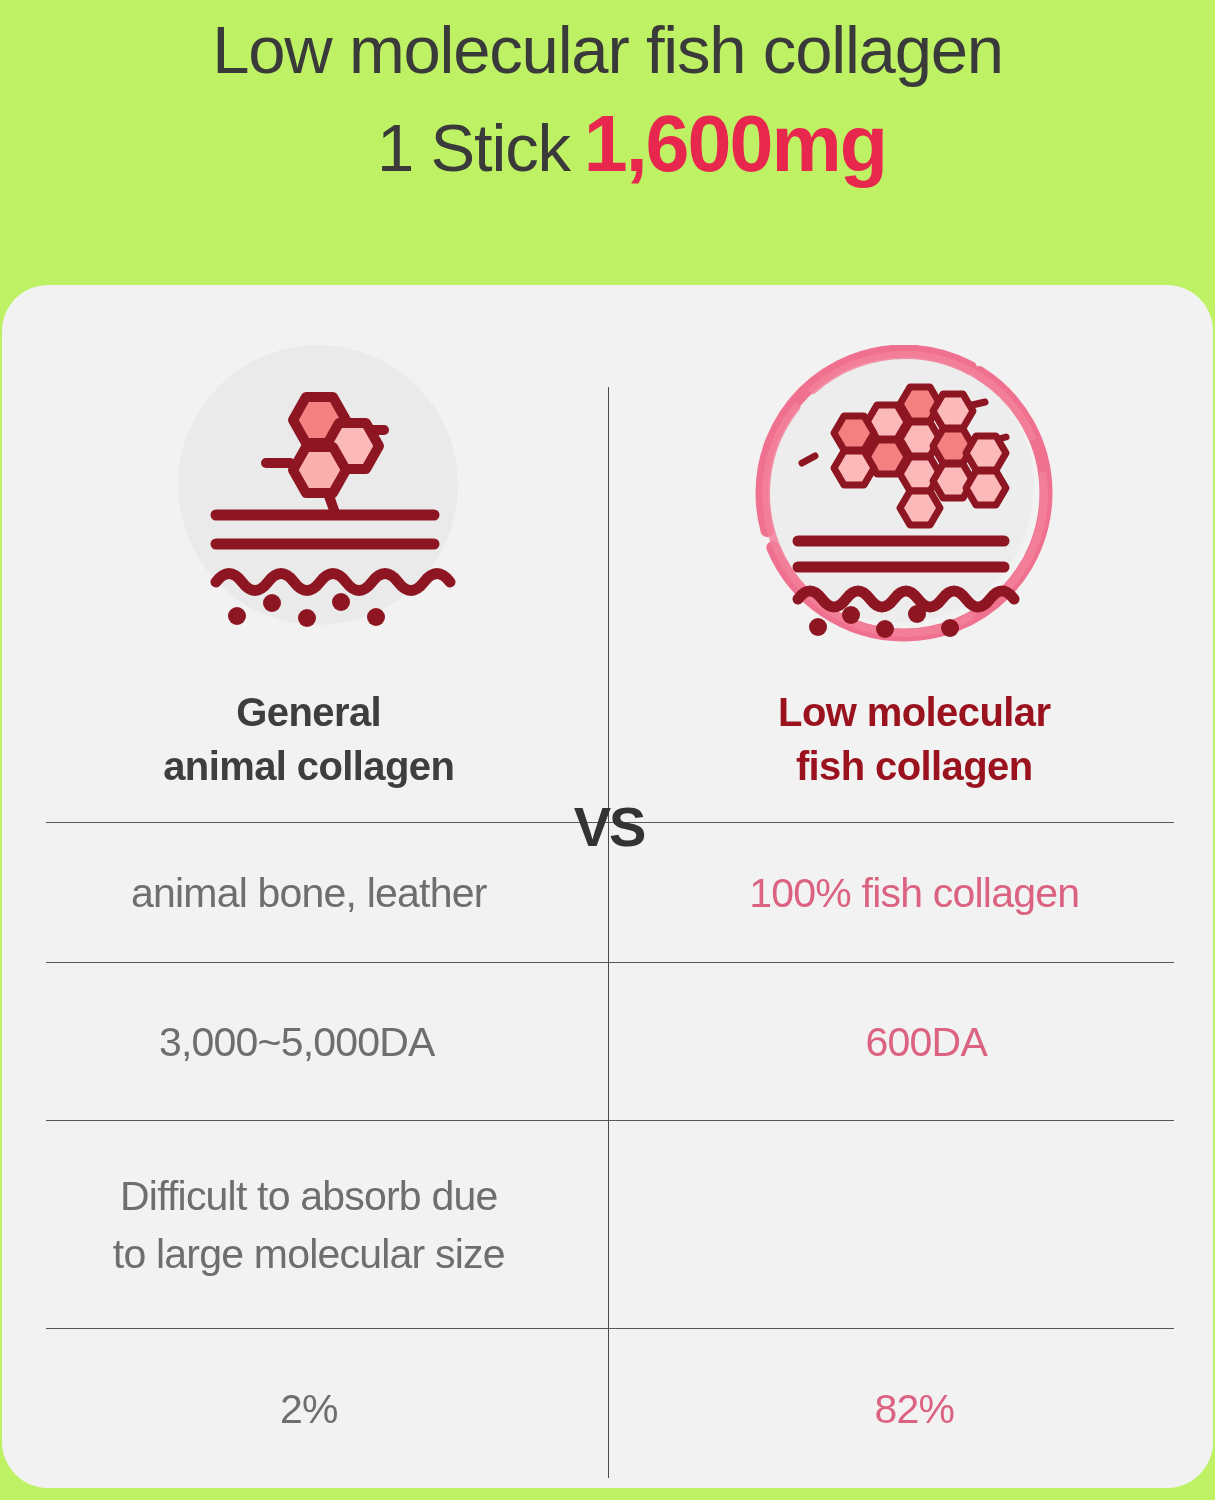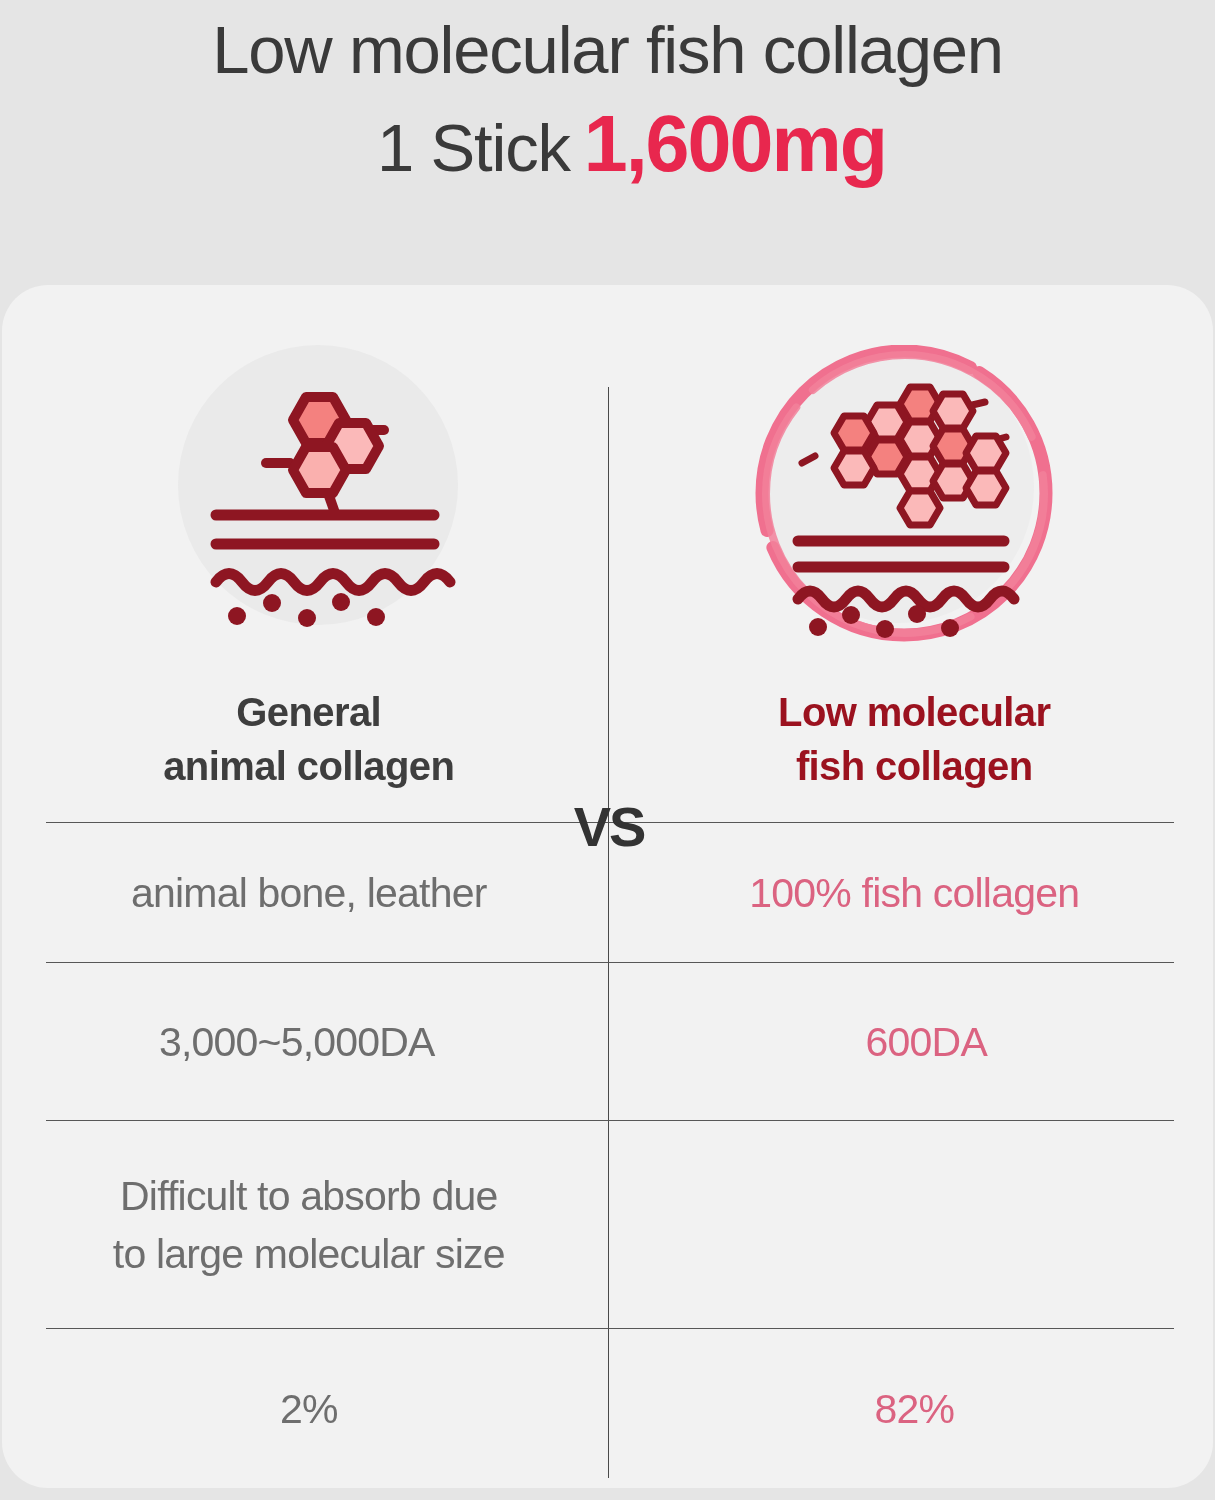--- a/index.html
+++ b/index.html
@@ -10,21 +10,21 @@
     height: 1500px;
     background: #FFFFFF;
     font-family: "Liberation Sans", sans-serif;
     overflow: hidden;
   }
 
   .page {
     position: relative;
     width: 1215px;
     height: 1500px;
-    background: #e5e5e5;
+    background: #bef264;
   }
 
   
   .headline {
     position: absolute;
     top: 0;
     left: 0;
     width: 1215px;
     height: 260px;
     text-align: center;

